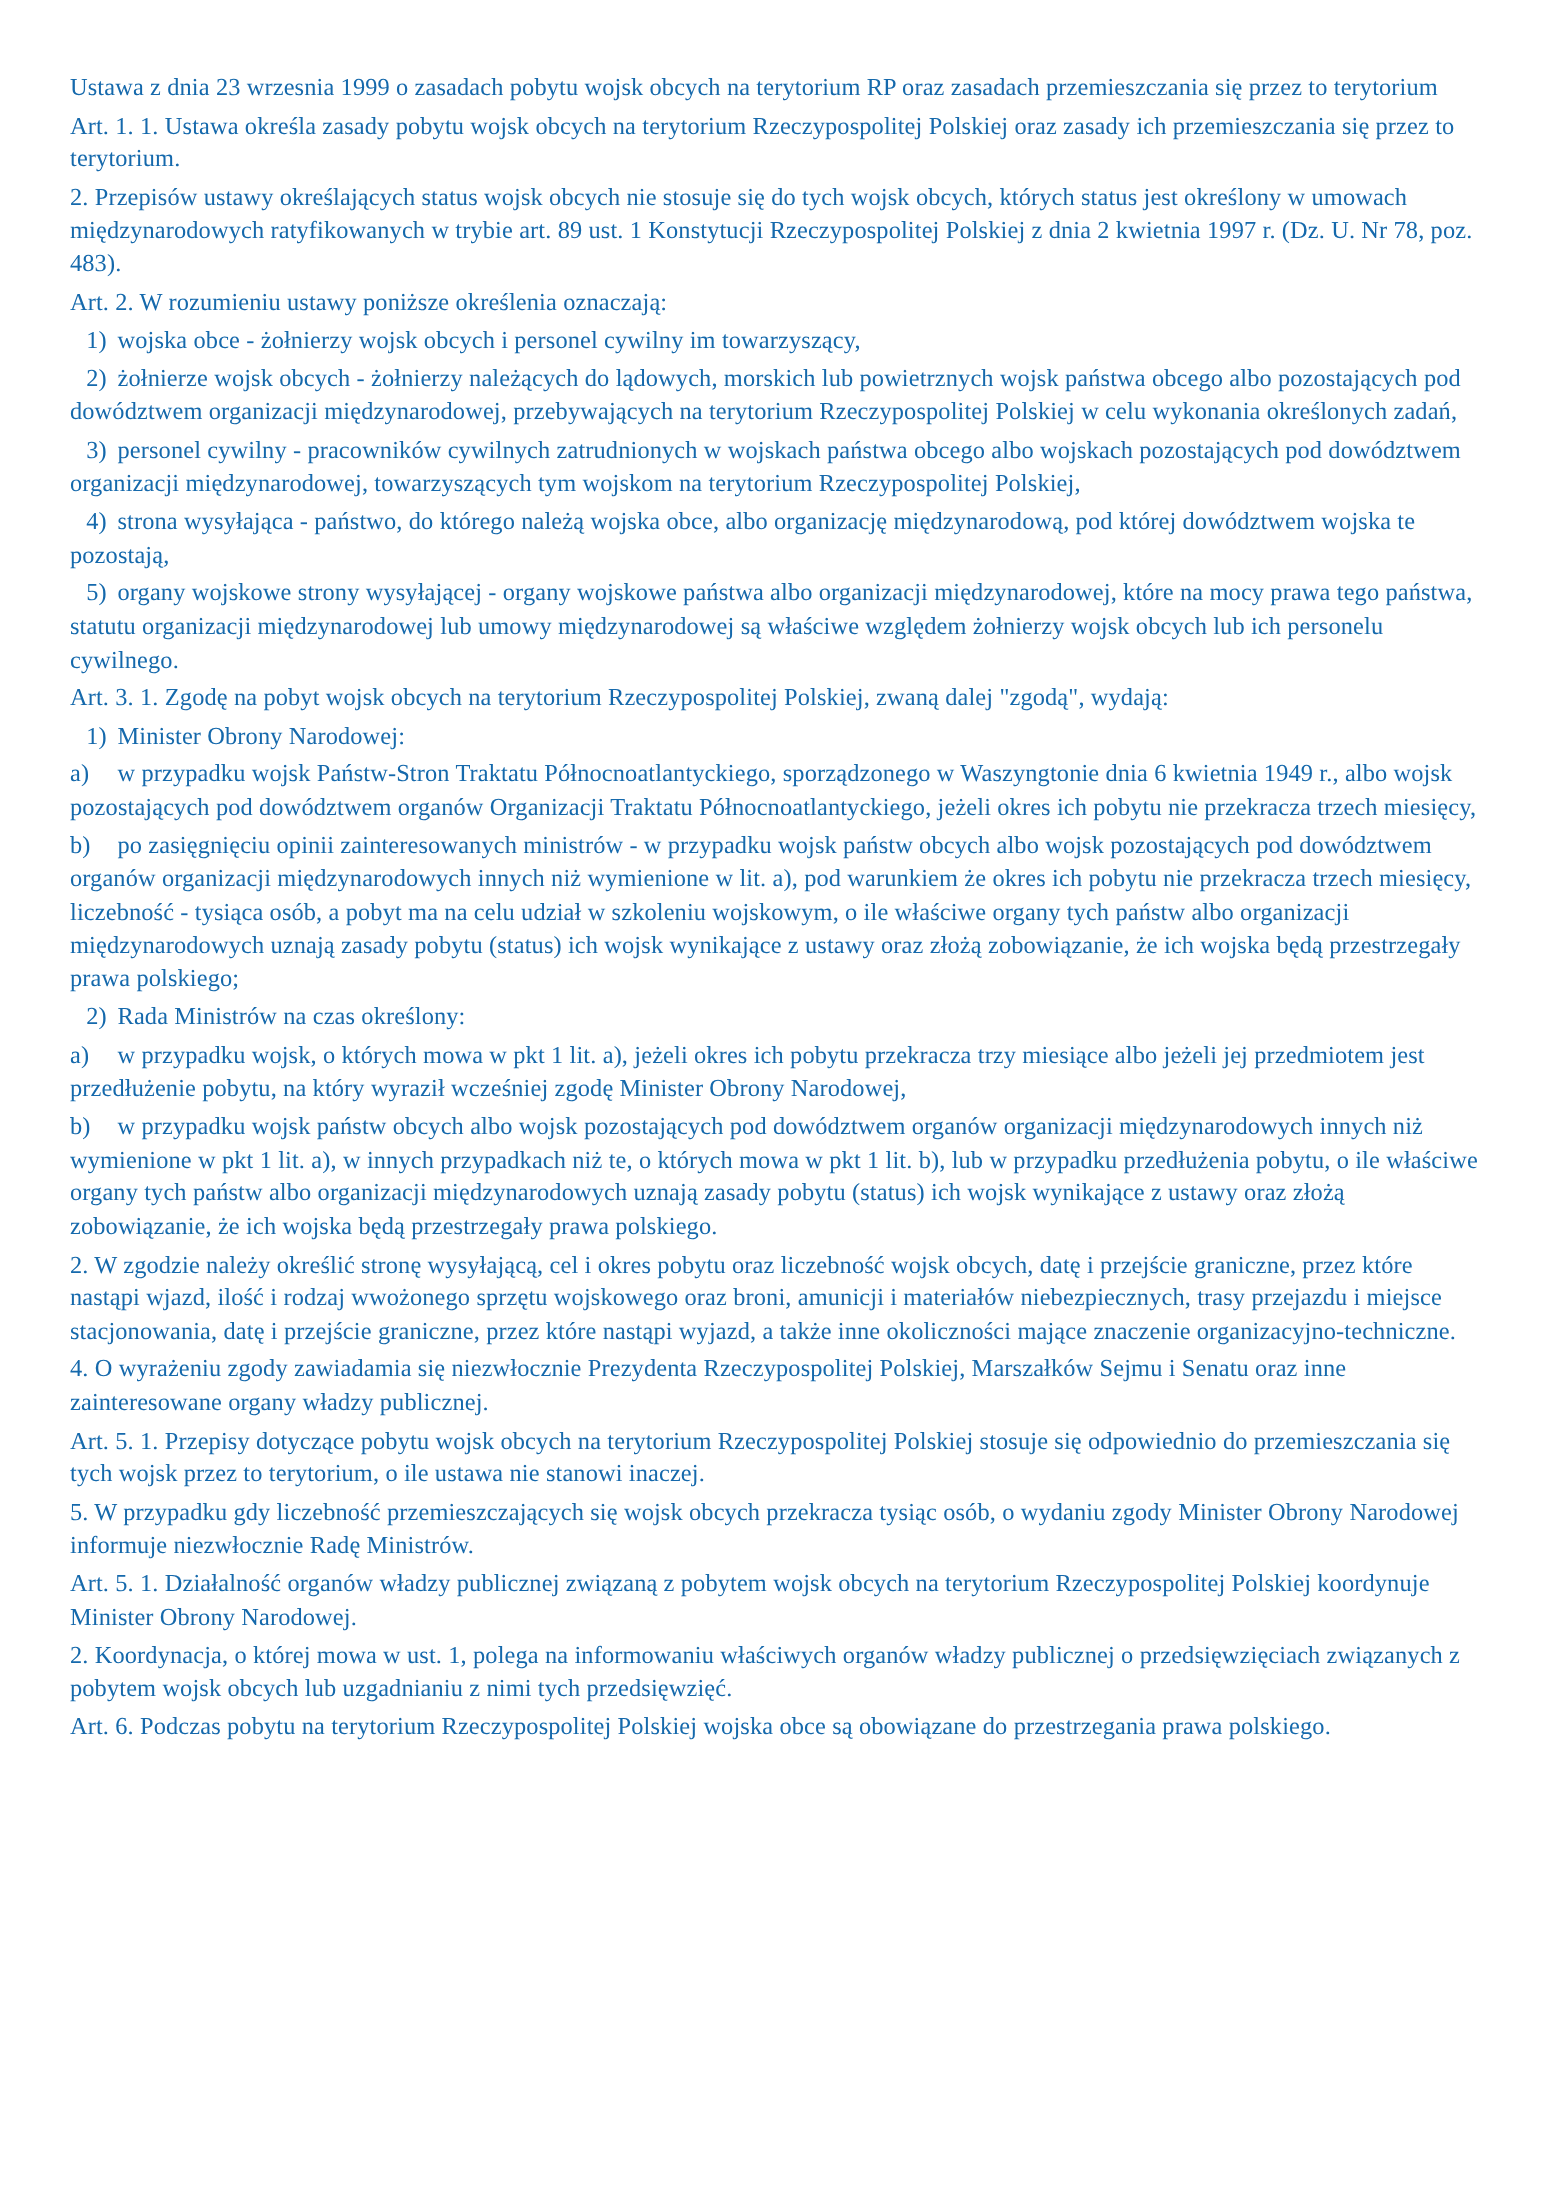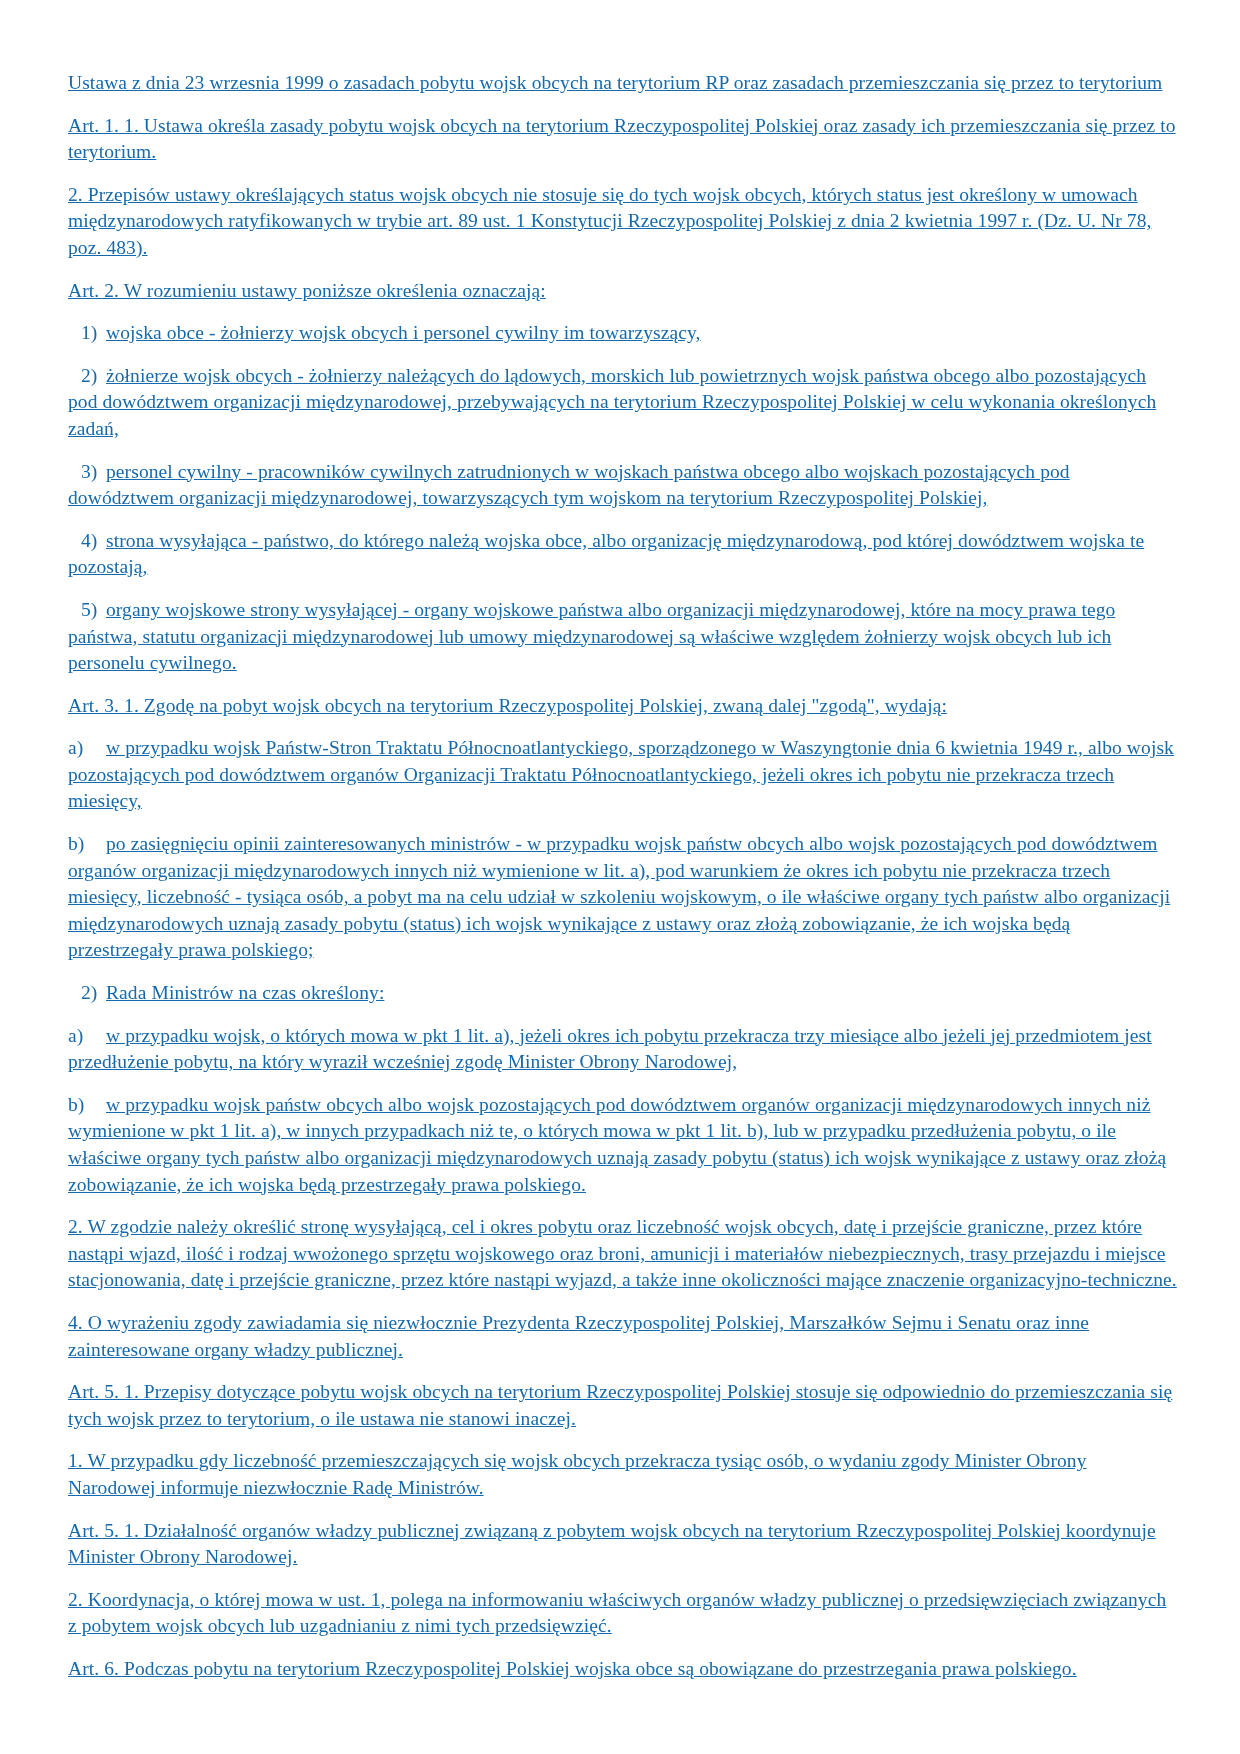--- a/index.html
+++ b/index.html
@@ -18,23 +18,22 @@
     position: absolute;
     left: 52px;
     top: 54px;
     width: 1142px;
     font-family: "Liberation Serif", "DejaVu Serif", serif;
     font-size: 19.5px;
     line-height: 26.6px;
     letter-spacing: 0.1px;
   }
   .doc p.para {
-    margin: 16px;
+    margin: 4px;
     padding: 0;
-    text-decoration: underline;
   }
   span.label {
     display: inline-block;
     box-sizing: border-box;
   }
   span.label.item-num {
     width: 38px;
     padding-left: 13px;
   }
   span.label.item-letter {
@@ -50,26 +49,27 @@
       <p class="para plain"><span>Ustawa z dnia 23 wrzesnia 1999 o zasadach pobytu wojsk obcych na terytorium RP oraz zasadach przemieszczania się przez to terytorium</span></p>
       <p class="para plain"><span>Art. 1. 1. Ustawa określa zasady pobytu wojsk obcych na terytorium Rzeczypospolitej Polskiej oraz zasady ich przemieszczania się przez to terytorium.</span></p>
       <p class="para plain"><span>2. Przepisów ustawy określających status wojsk obcych nie stosuje się do tych wojsk obcych, których status jest określony w umowach międzynarodowych ratyfikowanych w trybie art. 89 ust. 1 Konstytucji Rzeczypospolitej Polskiej z dnia 2 kwietnia 1997 r. (Dz. U. Nr 78, poz. 483).</span></p>
       <p class="para plain"><span>Art. 2. W rozumieniu ustawy poniższe określenia oznaczają:</span></p>
       <p class="para item-num"><span class="label item-num">1)</span><span>wojska obce - żołnierzy wojsk obcych i personel cywilny im towarzyszący,</span></p>
       <p class="para item-num"><span class="label item-num">2)</span><span>żołnierze wojsk obcych - żołnierzy należących do lądowych, morskich lub powietrznych wojsk państwa obcego albo pozostających pod dowództwem organizacji międzynarodowej, przebywających na terytorium Rzeczypospolitej Polskiej w celu wykonania określonych zadań,</span></p>
       <p class="para item-num"><span class="label item-num">3)</span><span>personel cywilny - pracowników cywilnych zatrudnionych w wojskach państwa obcego albo wojskach pozostających pod dowództwem organizacji międzynarodowej, towarzyszących tym wojskom na terytorium Rzeczypospolitej Polskiej,</span></p>
       <p class="para item-num"><span class="label item-num">4)</span><span>strona wysyłająca - państwo, do którego należą wojska obce, albo organizację międzynarodową, pod której dowództwem wojska te pozostają,</span></p>
       <p class="para item-num"><span class="label item-num">5)</span><span>organy wojskowe strony wysyłającej - organy wojskowe państwa albo organizacji międzynarodowej, które na mocy prawa tego państwa, statutu organizacji międzynarodowej lub umowy międzynarodowej są właściwe względem żołnierzy wojsk obcych lub ich personelu cywilnego.</span></p>
       <p class="para plain"><span>Art. 3. 1. Zgodę na pobyt wojsk obcych na terytorium Rzeczypospolitej Polskiej, zwaną dalej "zgodą", wydają:</span></p>
+      <p class="para item-num"><span class="label item-num">1)</span><span>Minister Obrony Narodowej:</span></p>
       <p class="para item-letter"><span class="label item-letter">a)</span><span>w przypadku wojsk Państw-Stron Traktatu Północnoatlantyckiego, sporządzonego w Waszyngtonie dnia 6 kwietnia 1949 r., albo wojsk pozostających pod dowództwem organów Organizacji Traktatu Północnoatlantyckiego, jeżeli okres ich pobytu nie przekracza trzech miesięcy,</span></p>
       <p class="para item-letter"><span class="label item-letter">b)</span><span>po zasięgnięciu opinii zainteresowanych ministrów - w przypadku wojsk państw obcych albo wojsk pozostających pod dowództwem organów organizacji międzynarodowych innych niż wymienione w lit. a), pod warunkiem że okres ich pobytu nie przekracza trzech miesięcy, liczebność - tysiąca osób, a pobyt ma na celu udział w szkoleniu wojskowym, o ile właściwe organy tych państw albo organizacji międzynarodowych uznają zasady pobytu (status) ich wojsk wynikające z ustawy oraz złożą zobowiązanie, że ich wojska będą przestrzegały prawa polskiego;</span></p>
       <p class="para item-num"><span class="label item-num">2)</span><span>Rada Ministrów na czas określony:</span></p>
       <p class="para item-letter"><span class="label item-letter">a)</span><span>w przypadku wojsk, o których mowa w pkt 1 lit. a), jeżeli okres ich pobytu przekracza trzy miesiące albo jeżeli jej przedmiotem jest przedłużenie pobytu, na który wyraził wcześniej zgodę Minister Obrony Narodowej,</span></p>
       <p class="para item-letter"><span class="label item-letter">b)</span><span>w przypadku wojsk państw obcych albo wojsk pozostających pod dowództwem organów organizacji międzynarodowych innych niż wymienione w pkt 1 lit. a), w innych przypadkach niż te, o których mowa w pkt 1 lit. b), lub w przypadku przedłużenia pobytu, o ile właściwe organy tych państw albo organizacji międzynarodowych uznają zasady pobytu (status) ich wojsk wynikające z ustawy oraz złożą zobowiązanie, że ich wojska będą przestrzegały prawa polskiego.</span></p>
       <p class="para plain"><span>2. W zgodzie należy określić stronę wysyłającą, cel i okres pobytu oraz liczebność wojsk obcych, datę i przejście graniczne, przez które nastąpi wjazd, ilość i rodzaj wwożonego sprzętu wojskowego oraz broni, amunicji i materiałów niebezpiecznych, trasy przejazdu i miejsce stacjonowania, datę i przejście graniczne, przez które nastąpi wyjazd, a także inne okoliczności mające znaczenie organizacyjno-techniczne.</span></p>
       <p class="para plain"><span>4. O wyrażeniu zgody zawiadamia się niezwłocznie Prezydenta Rzeczypospolitej Polskiej, Marszałków Sejmu i Senatu oraz inne zainteresowane organy władzy publicznej.</span></p>
       <p class="para plain"><span>Art. 5. 1. Przepisy dotyczące pobytu wojsk obcych na terytorium Rzeczypospolitej Polskiej stosuje się odpowiednio do przemieszczania się tych wojsk przez to terytorium, o ile ustawa nie stanowi inaczej.</span></p>
-      <p class="para plain"><span>1. W przypadku gdy liczebność przemieszczających się wojsk obcych przekracza tysiąc osób, o wydaniu zgody Minister Obrony Narodowej informuje niezwłocznie Radę Ministrów.</span></p>
+      <p class="para plain"><span>5. W przypadku gdy liczebność przemieszczających się wojsk obcych przekracza tysiąc osób, o wydaniu zgody Minister Obrony Narodowej informuje niezwłocznie Radę Ministrów.</span></p>
       <p class="para plain"><span>Art. 5. 1. Działalność organów władzy publicznej związaną z pobytem wojsk obcych na terytorium Rzeczypospolitej Polskiej koordynuje Minister Obrony Narodowej.</span></p>
       <p class="para plain"><span>2. Koordynacja, o której mowa w ust. 1, polega na informowaniu właściwych organów władzy publicznej o przedsięwzięciach związanych z pobytem wojsk obcych lub uzgadnianiu z nimi tych przedsięwzięć.</span></p>
       <p class="para plain"><span>Art. 6. Podczas pobytu na terytorium Rzeczypospolitej Polskiej wojska obce są obowiązane do przestrzegania prawa polskiego.</span></p>
     </div>
 </div>
 
 </body></html>

